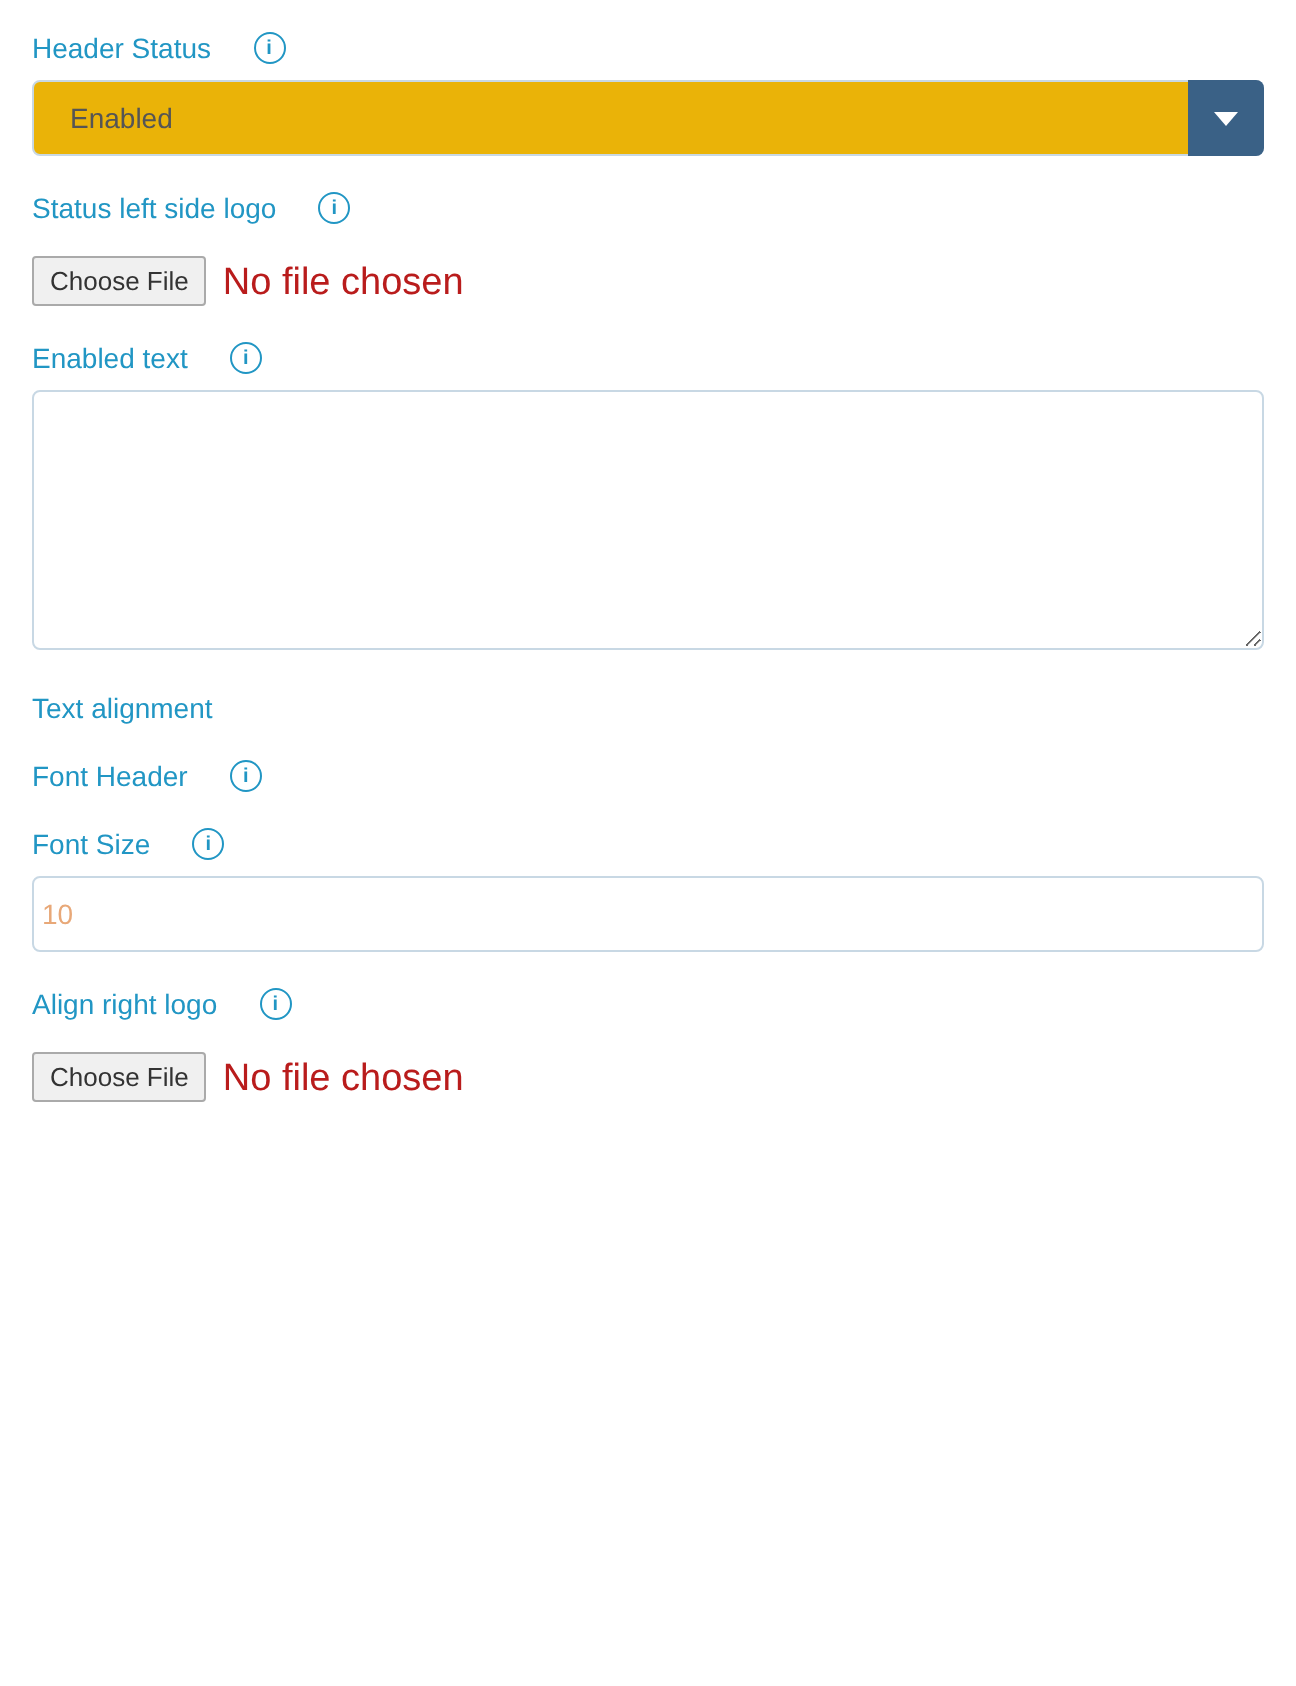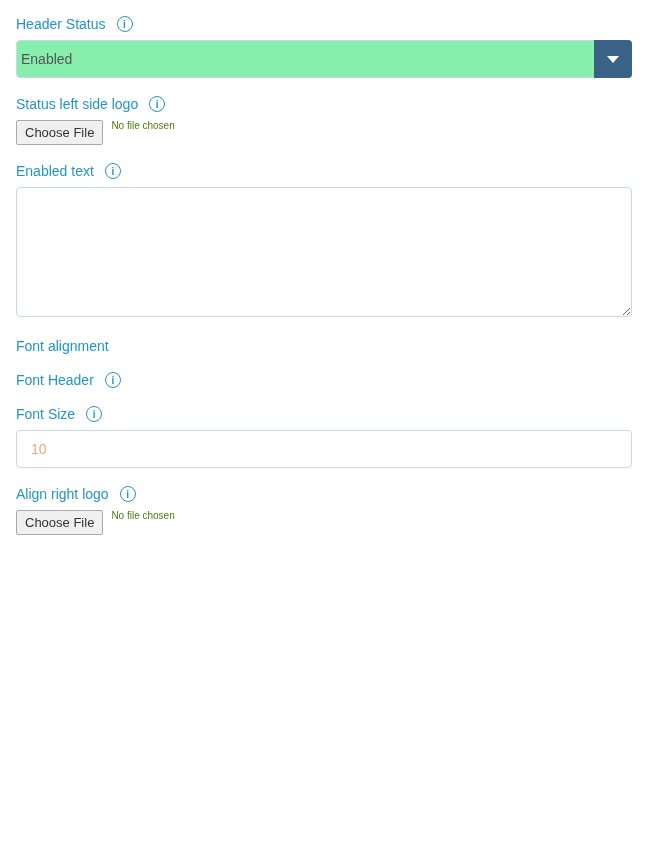--- a/index.html
+++ b/index.html
@@ -20,21 +20,21 @@
     .field-group {
       margin-bottom: 18px;
     }
 
     .field-label {
       color: #2196c4;
       font-size: 14px;
       margin-bottom: 8px;
       display: flex;
       align-items: center;
-      gap: 11px;
+      gap: 21px;
     }
 
     .field-label .info-icon {
       display: inline-flex;
       align-items: center;
       justify-content: center;
       width: 16px;
       height: 16px;
       border-radius: 50%;
       border: 1.5px solid #2196c4;
@@ -45,25 +45,25 @@
       flex-shrink: 0;
     }
 
     .select-wrapper {
       position: relative;
       width: 100%;
     }
 
     .select-wrapper select {
       width: 100%;
-      padding: 10px 40px 10px 4px;
+      padding: 10px 40px 10px 18px;
       border: 1px solid #c8d8e4;
       border-radius: 4px;
       appearance: none;
-      background: #86efac;
+      background: #eab308;
       font-size: 14px;
       color: #555;
       cursor: pointer;
       outline: none;
     }
 
     .select-wrapper .dropdown-arrow {
       position: absolute;
       right: 0;
       top: 0;
@@ -79,54 +79,55 @@
 
     .select-wrapper .dropdown-arrow::after {
       content: '';
       border-left: 6px solid transparent;
       border-right: 6px solid transparent;
       border-top: 7px solid #fff;
     }
 
     .file-input-wrapper {
       display: flex;
-      align-items: flex-start;
+      align-items: flex-end;
       gap: 8px;
+      margin-top: 16px;
     }
 
     .choose-file-btn {
       padding: 4px 8px;
       border: 1px solid #aaa;
       background: #f0f0f0;
       border-radius: 2px;
       font-size: 13px;
       cursor: pointer;
       color: #333;
     }
 
     .no-file-text {
-      color: #4d7c0f;
-      font-size: 10px;
+      color: #b91c1c;
+      font-size: 19px;
     }
 
     .textarea-field {
       width: 100%;
       height: 130px;
       border: 1px solid #c8d8e4;
       border-radius: 4px;
       padding: 10px 12px;
       font-size: 14px;
       color: #555;
       resize: vertical;
       outline: none;
     }
 
     .input-field {
       width: 100%;
-      padding: 10px 14px;
+      padding: 10px 4px;
       border: 1px solid #c8d8e4;
       border-radius: 4px;
       font-size: 14px;
       color: #e8a878;
       outline: none;
     }
 
     .input-field::placeholder {
       color: #ccc;
     }
@@ -163,21 +164,21 @@
 <div class="field-group">
   <div class="field-label">
     <span>Enabled text</span>
     <span class="info-icon">i</span>
   </div>
   <textarea class="textarea-field" style=""></textarea>
 </div>
 
 <div class="field-group">
   <div class="field-label">
-    <span>Font alignment</span>
+    <span>Text alignment</span>
   </div>
 </div>
 
 <div class="field-group">
   <div class="field-label">
     <span>Font Header</span>
     <span class="info-icon">i</span>
   </div>
 </div>
 

